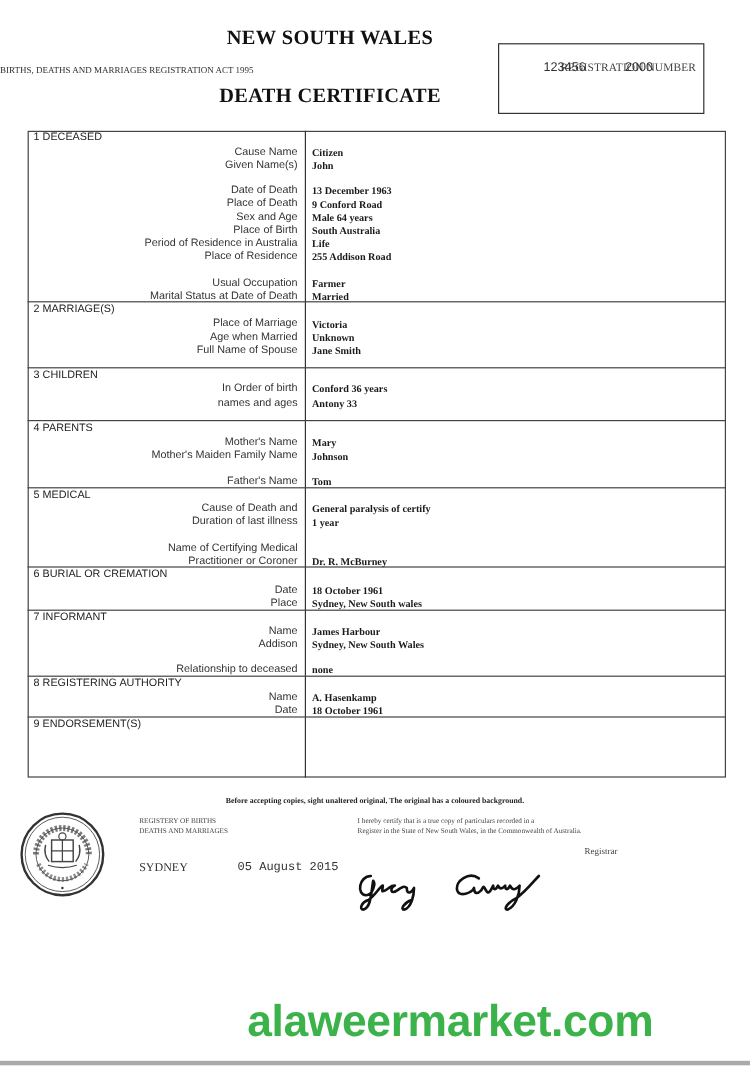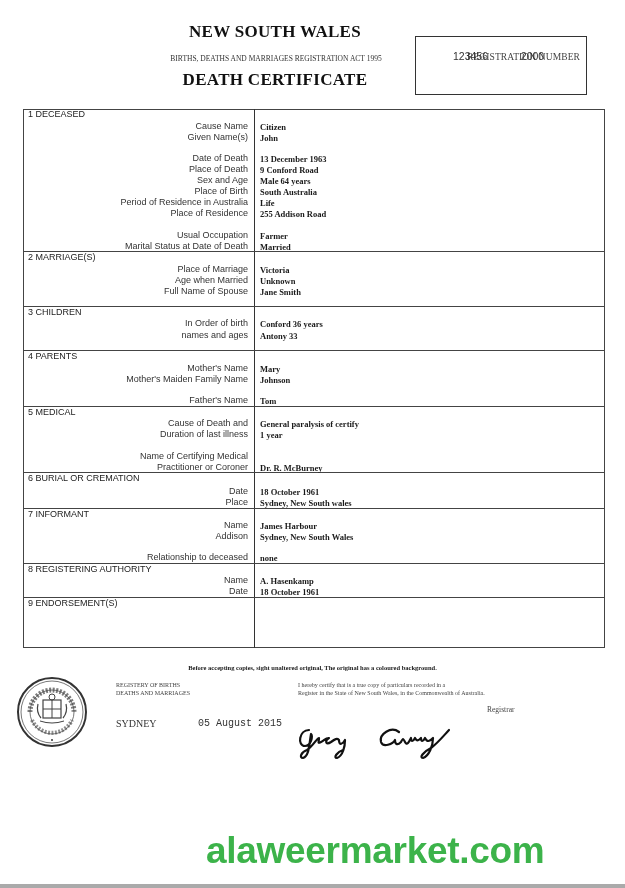--- a/index.html
+++ b/index.html
@@ -1,21 +1,21 @@
 <!DOCTYPE html>
 <html><head>
 <meta charset="utf-8">
 <style>
   html, body { margin: 0; padding: 0; background: #ffffff; }
   body { width: 625px; height: 888px; position: relative; overflow: hidden; font-family: "Liberation Sans", sans-serif; color: #222; }
   .abs { position: absolute; }
   .serif { font-family: "Liberation Serif", "DejaVu Serif", serif; }
 
   .title-main { left: 0; width: 550px; top: 22px; text-align: center; font-size: 17px; font-weight: bold; letter-spacing: 0.3px; color: #111; }
-  .title-act { left: 0; width: 552px; top: 54px; text-align: center; font-size: 7.5px; color: #333; }
+  .title-act { left: 0; width: 552px; top: 54px; text-align: left; font-size: 7.5px; color: #333; }
   .title-cert { left: 0; width: 550px; top: 70px; text-align: center; font-size: 17px; font-weight: bold; letter-spacing: 0.3px; color: #111; }
 
   .reg-box { left: 415px; top: 36px; width: 170px; height: 57px; border: 1px solid #333; }
   .reg-label { left: 27px; top: 15px; font-size: 9.5px; color: #444; letter-spacing: 0.1px; margin-left: 24px; }
   .reg-num { left: 37px; top: 13px; font-size: 10.5px; color: #333; word-spacing: 8px; }
 
   .table { left: 23px; top: 109px; width: 582px; height: 539px; border: 1px solid #444; box-sizing: border-box; }
   .vline { left: 254px; top: 109px; width: 1px; height: 539px; background: #333; }
   .hline { left: 23px; width: 582px; height: 1px; background: #444; }
 

